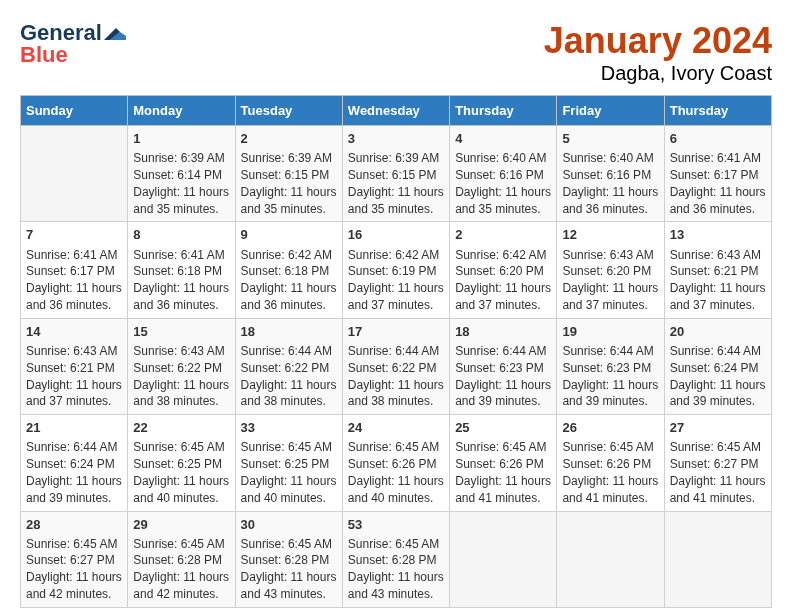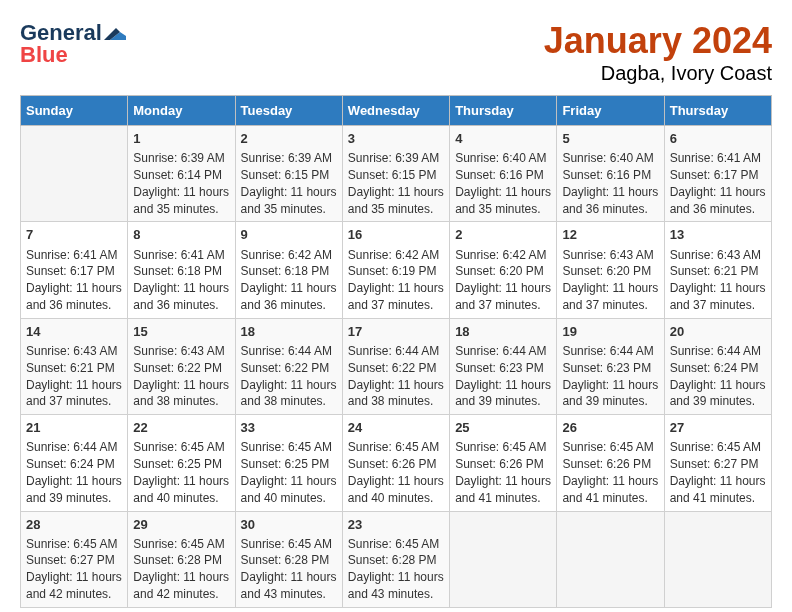--- a/index.html
+++ b/index.html
@@ -327,21 +327,21 @@
 and 42 minutes.</div>
         </td>
         <td>
           <span class="day-num">30</span>
           <div class="day-info" style="white-space: pre-line;">Sunrise: 6:45 AM
 Sunset: 6:28 PM
 Daylight: 11 hours
 and 43 minutes.</div>
         </td>
         <td>
-          <span class="day-num">23</span>
+          <span class="day-num">53</span>
           <div class="day-info" style="white-space: pre-line;">Sunrise: 6:45 AM
 Sunset: 6:28 PM
 Daylight: 11 hours
 and 43 minutes.</div>
         </td>
         <td class="empty-cell"></td>
         <td class="empty-cell"></td>
         <td class="empty-cell"></td>
       </tr>
     </tbody>

